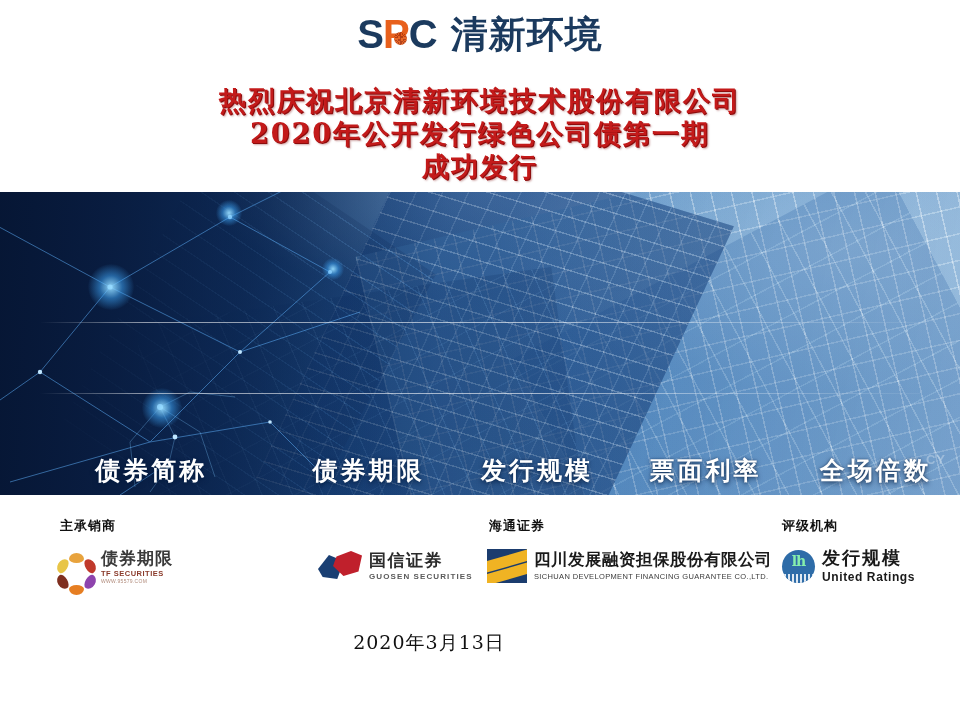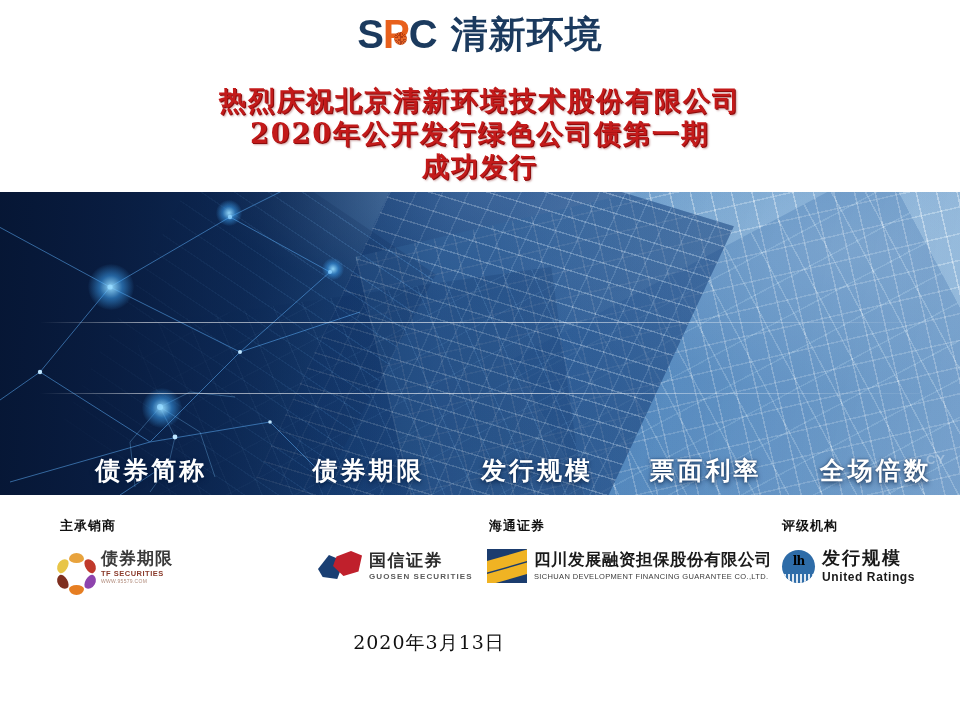--- a/index.html
+++ b/index.html
@@ -244,21 +244,21 @@
   .sc .lb-cn { font-size:16.5px; color:#1a1a1a; letter-spacing:.5px; }
   .sc .lb-en { font-size:7.5px; color:#3a3a3a; letter-spacing:.35px; margin-top:5px; }
 
   
   .ur { left:782px; top:44px; }
   .ur-mark {
     width:33px; height:33px; border-radius:50%; background:#2e6ca8;
     position:relative; flex:0 0 auto; overflow:hidden;
   }
   .ur-mark .lh {
-    position:absolute; inset:0; color:#000000; font-size:12px; font-weight:bold;
+    position:absolute; inset:0; color:#86efac; font-size:14px; font-weight:bold;
     font-family:"DejaVu Serif","Liberation Serif",serif;
     display:flex; align-items:center; justify-content:center; letter-spacing:-1px;
     padding-bottom:11px;
   }
   .ur-mark::after {
     content:""; position:absolute; left:0; right:0; bottom:0; height:9px;
     background:repeating-linear-gradient(90deg,#2e6ca8 0 2px,#fff 2px 4px);
     opacity:.85;
   }
   .ur .lb-cn { font-size:18px; color:#1a1a1a; letter-spacing:2px; }

